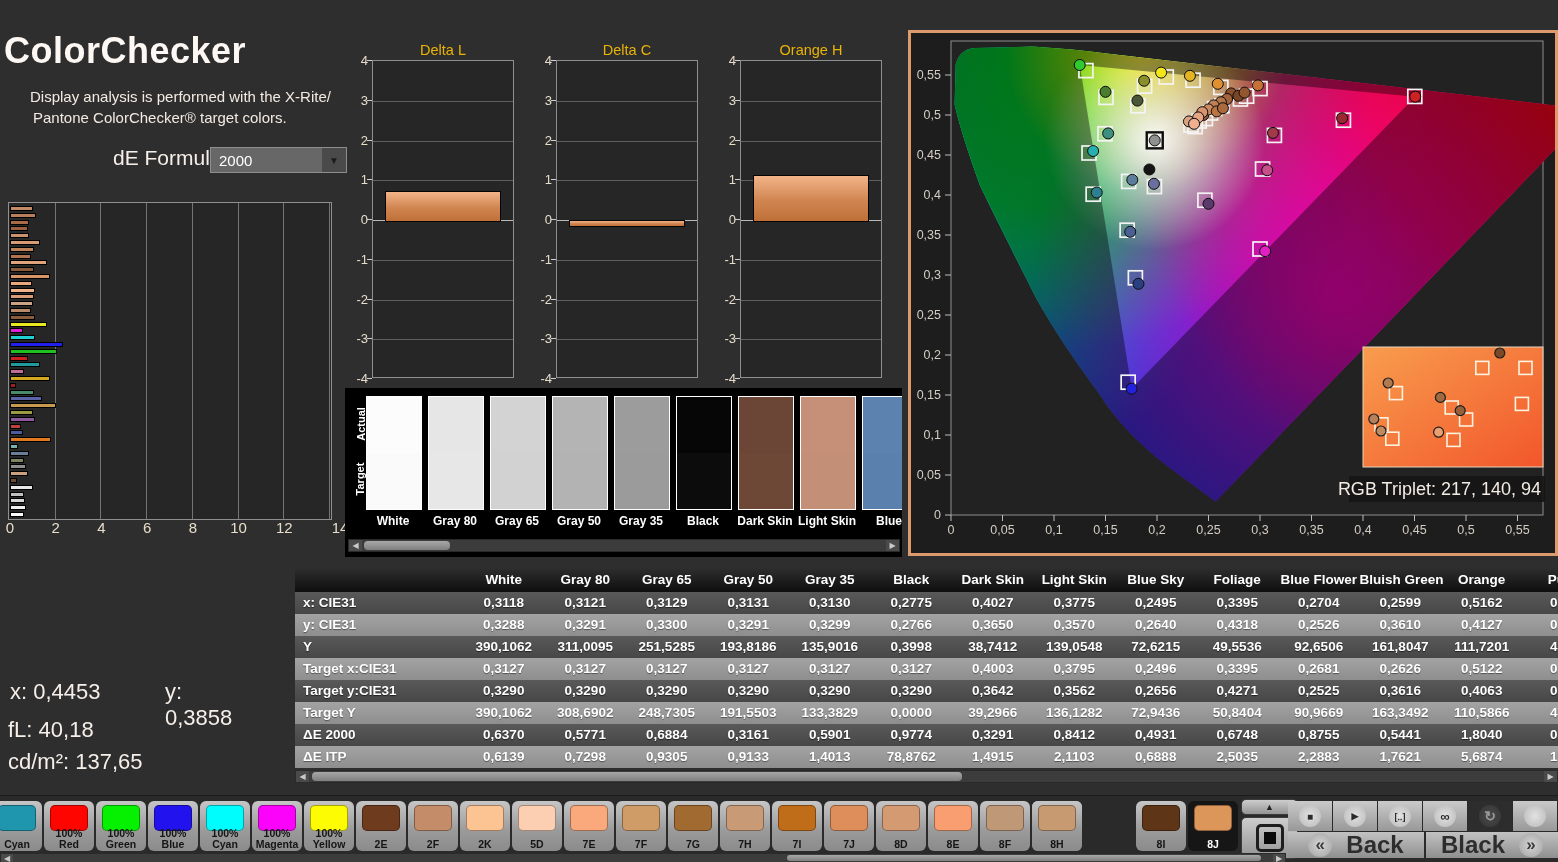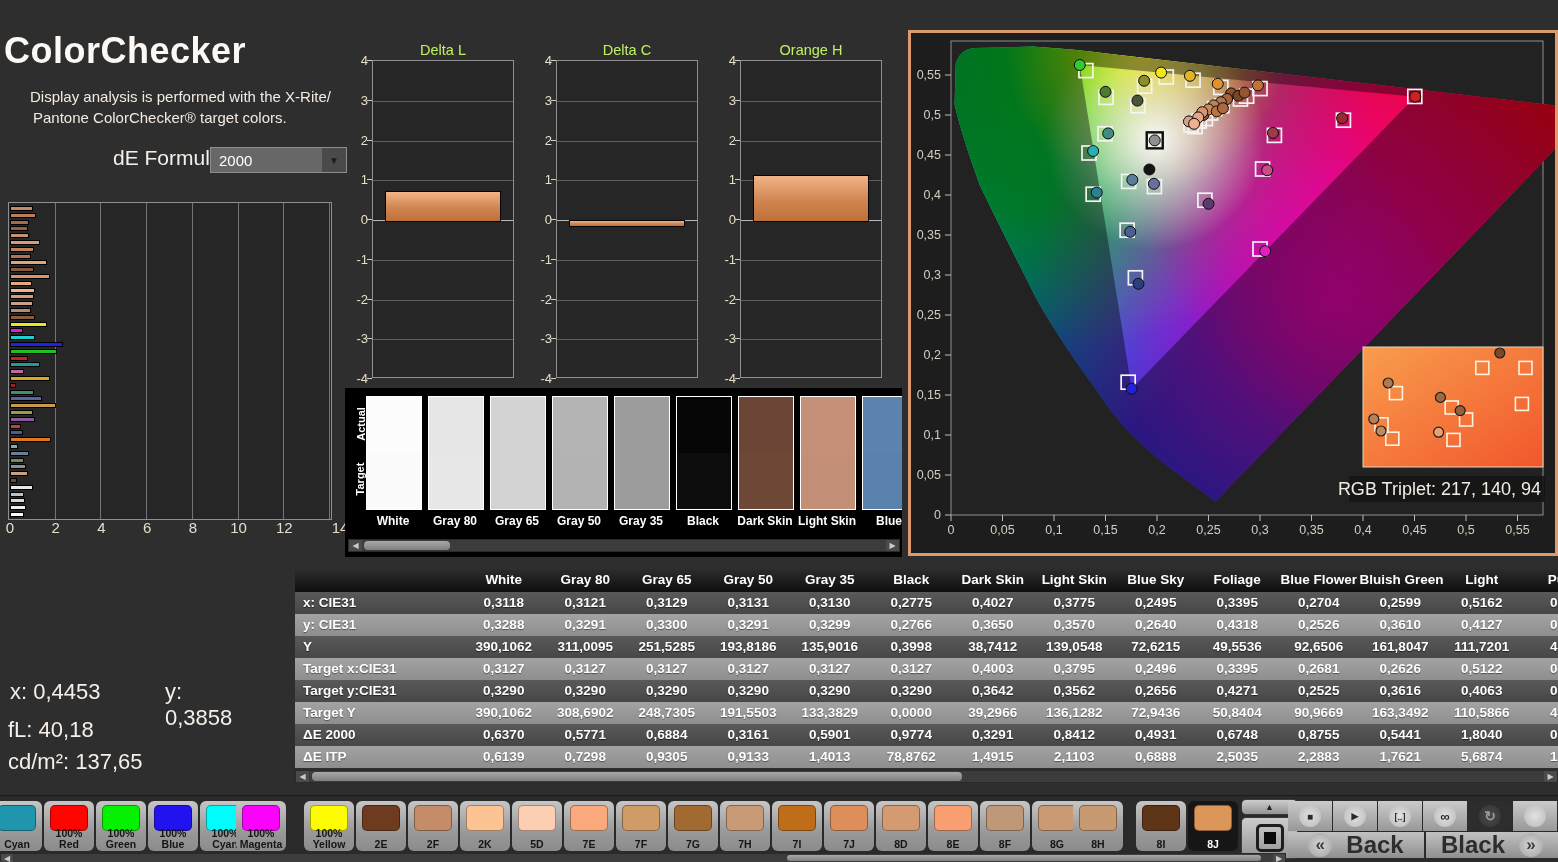--- a/index.html
+++ b/index.html
@@ -15,21 +15,21 @@
   .formula-select .val{font-size:15px;color:#fff;padding-left:8px;}
   .formula-select .arrowbox{width:24px;height:24px;background:#4a4a4a;display:flex;align-items:center;justify-content:center;
     color:#1c1c1c;font-size:10px;}
   .de-title{left:0;top:183px;width:340px;text-align:center;font-size:15px;color:#ded5c9;}
   .de-chart{left:8px;top:202px;width:322px;height:316px;border:1px solid #8f8f8f;background:#262626;overflow:hidden;}
   .de-grid{position:absolute;top:0;bottom:0;width:1px;background:#747474;}
   .de-bar{position:absolute;left:1px;height:5px;border:1px solid #000;box-sizing:border-box;}
   .de-axis{left:8px;top:519px;width:322px;height:20px;}
   .de-axis span{position:absolute;transform:translateX(-50%);font-size:15px;color:#e8ddcb;}
   
-  .dchart-title{position:absolute;font-size:14.5px;color:#bef264;text-align:center;width:142px;}
+  .dchart-title{position:absolute;font-size:14.5px;color:#eab308;text-align:center;width:142px;}
   .dchart-plot{position:absolute;width:142px;height:318px;border:1px solid #8f8f8f;background:#262626;box-sizing:border-box;}
   .dchart-grid{position:absolute;left:0;right:0;height:1px;background:#5f5f5f;}
   .dchart-zero{background:#b9b9b9;}
   .dchart-tick{position:absolute;font-size:13px;color:#e8ddcb;width:24px;text-align:right;}
   .dchart-bar{position:absolute;left:12px;right:12px;border:1px solid #050505;
     background:linear-gradient(to bottom,#f2b488,#d08551 55%,#bf7038);}
   
   .swpanel{left:345px;top:388px;width:557px;height:169px;background:#000;overflow:hidden;}
   .sw-rowlabel{position:absolute;left:-1px;color:#fff;font-size:11px;font-weight:700;transform:rotate(-90deg);transform-origin:center;}
   .swatch{position:absolute;top:8px;width:54px;height:112px;border:1px solid #fff;box-sizing:content-box;}
@@ -511,21 +511,21 @@
         <div class="cell">Gray 65</div>
         <div class="cell">Gray 50</div>
         <div class="cell">Gray 35</div>
         <div class="cell">Black</div>
         <div class="cell">Dark Skin</div>
         <div class="cell">Light Skin</div>
         <div class="cell">Blue Sky</div>
         <div class="cell">Foliage</div>
         <div class="cell">Blue Flower</div>
         <div class="cell">Bluish Green</div>
-        <div class="cell">Light</div>
+        <div class="cell">Orange</div>
         <div class="cell">Purp</div>
       </div>
       <div class="trow rdark">
         <div class="lbl">x: CIE31</div>
         <div class="cell">0,3118</div>
         <div class="cell">0,3121</div>
         <div class="cell">0,3129</div>
         <div class="cell">0,3131</div>
         <div class="cell">0,3130</div>
         <div class="cell">0,2775</div>
@@ -686,21 +686,21 @@
           <div class="tlabel">100% Green</div>
         </div>
         <div class="tile" style="left: 148px;">
           <div class="chip" style="background: rgb(34, 18, 238);"></div>
           <div class="tlabel">100% Blue</div>
         </div>
         <div class="tile" style="left: 200px;">
           <div class="chip" style="background: rgb(0, 253, 254);"></div>
           <div class="tlabel">100% Cyan</div>
         </div>
-        <div class="tile" style="left: 236px; text-decoration: underline;">
+        <div class="tile" style="left: 252px; text-decoration: underline;">
           <div class="chip" style="background: rgb(251, 2, 251);"></div>
           <div class="tlabel">100% Magenta</div>
         </div>
         <div class="tile" style="left: 304px;">
           <div class="chip" style="background: rgb(253, 252, 2);"></div>
           <div class="tlabel">100% Yellow</div>
         </div>
         <div class="tile" style="left: 356px;">
           <div class="chip" style="background: rgb(110, 59, 30);"></div>
           <div class="tlabel">2E</div>
@@ -750,21 +750,21 @@
           <div class="tlabel">8E</div>
         </div>
         <div class="tile" style="left: 980px;">
           <div class="chip" style="background: rgb(191, 152, 120);"></div>
           <div class="tlabel">8F</div>
         </div>
         <div class="tile" style="left: 1032px;">
           <div class="chip" style="background: rgb(201, 154, 116);"></div>
           <div class="tlabel">8G</div>
         </div>
-        <div class="tile" style="left: 1073px;">
+        <div class="tile" style="left: 1032px;">
           <div class="chip" style="background: rgb(199, 154, 114);"></div>
           <div class="tlabel">8H</div>
         </div>
         <div class="tile" style="left: 1136px;">
           <div class="chip" style="background: rgb(95, 53, 23);"></div>
           <div class="tlabel">8I</div>
         </div>
         <div class="tile sel" style="left: 1188px;">
           <div class="chip" style="background: rgb(221, 150, 89);"></div>
           <div class="tlabel">8J</div>

